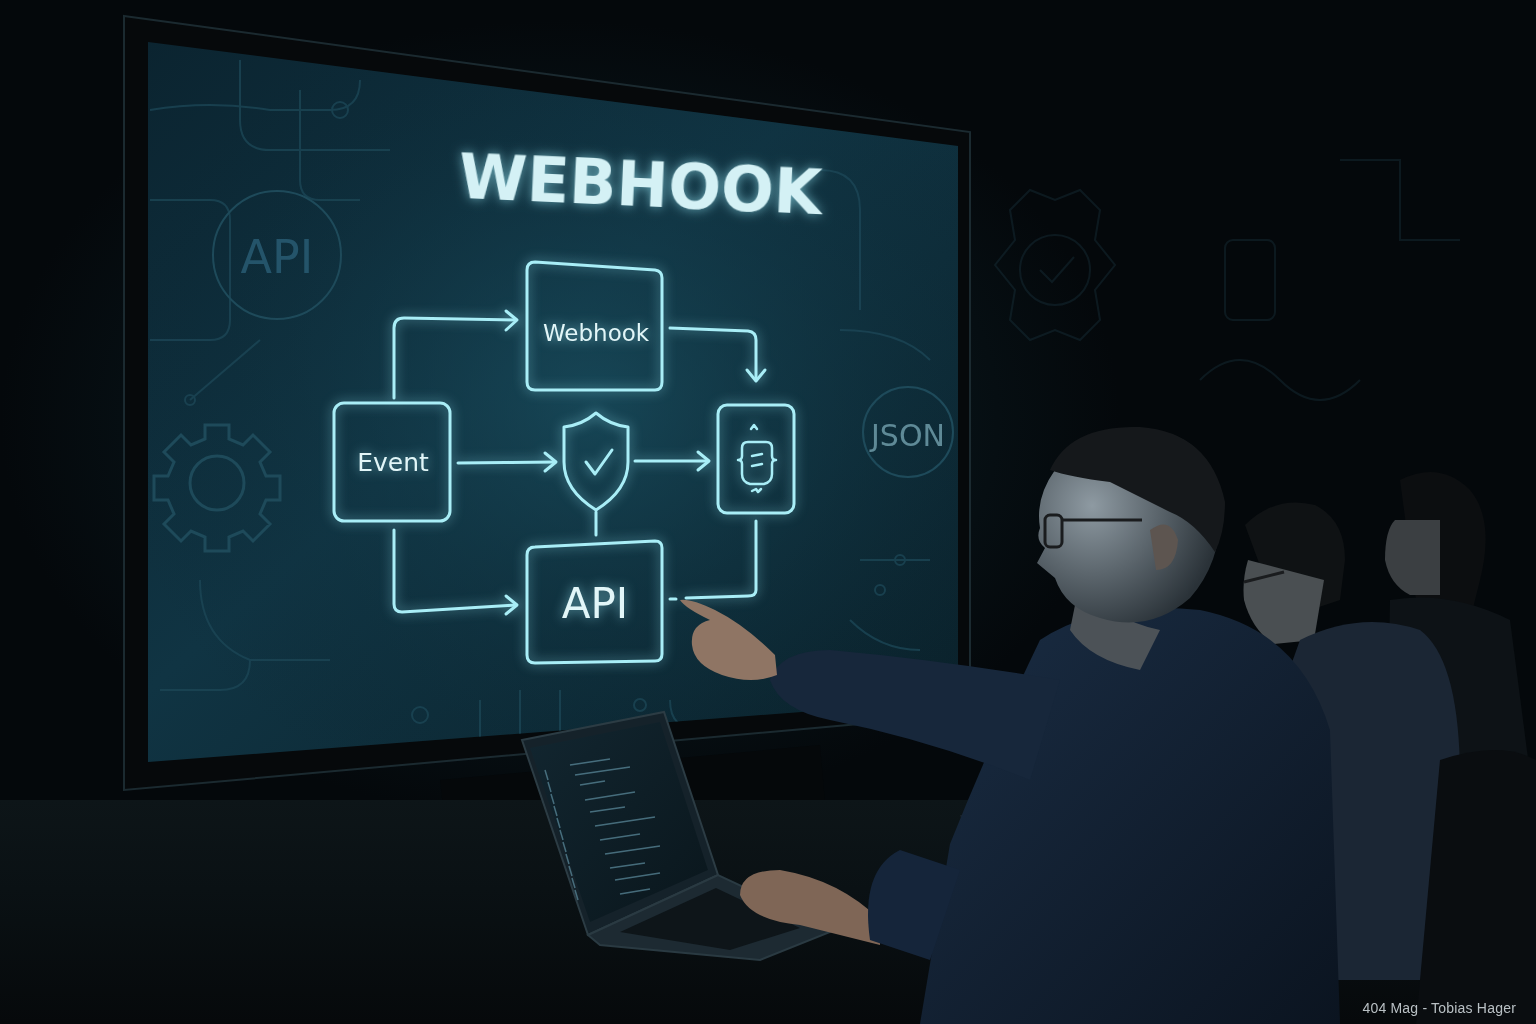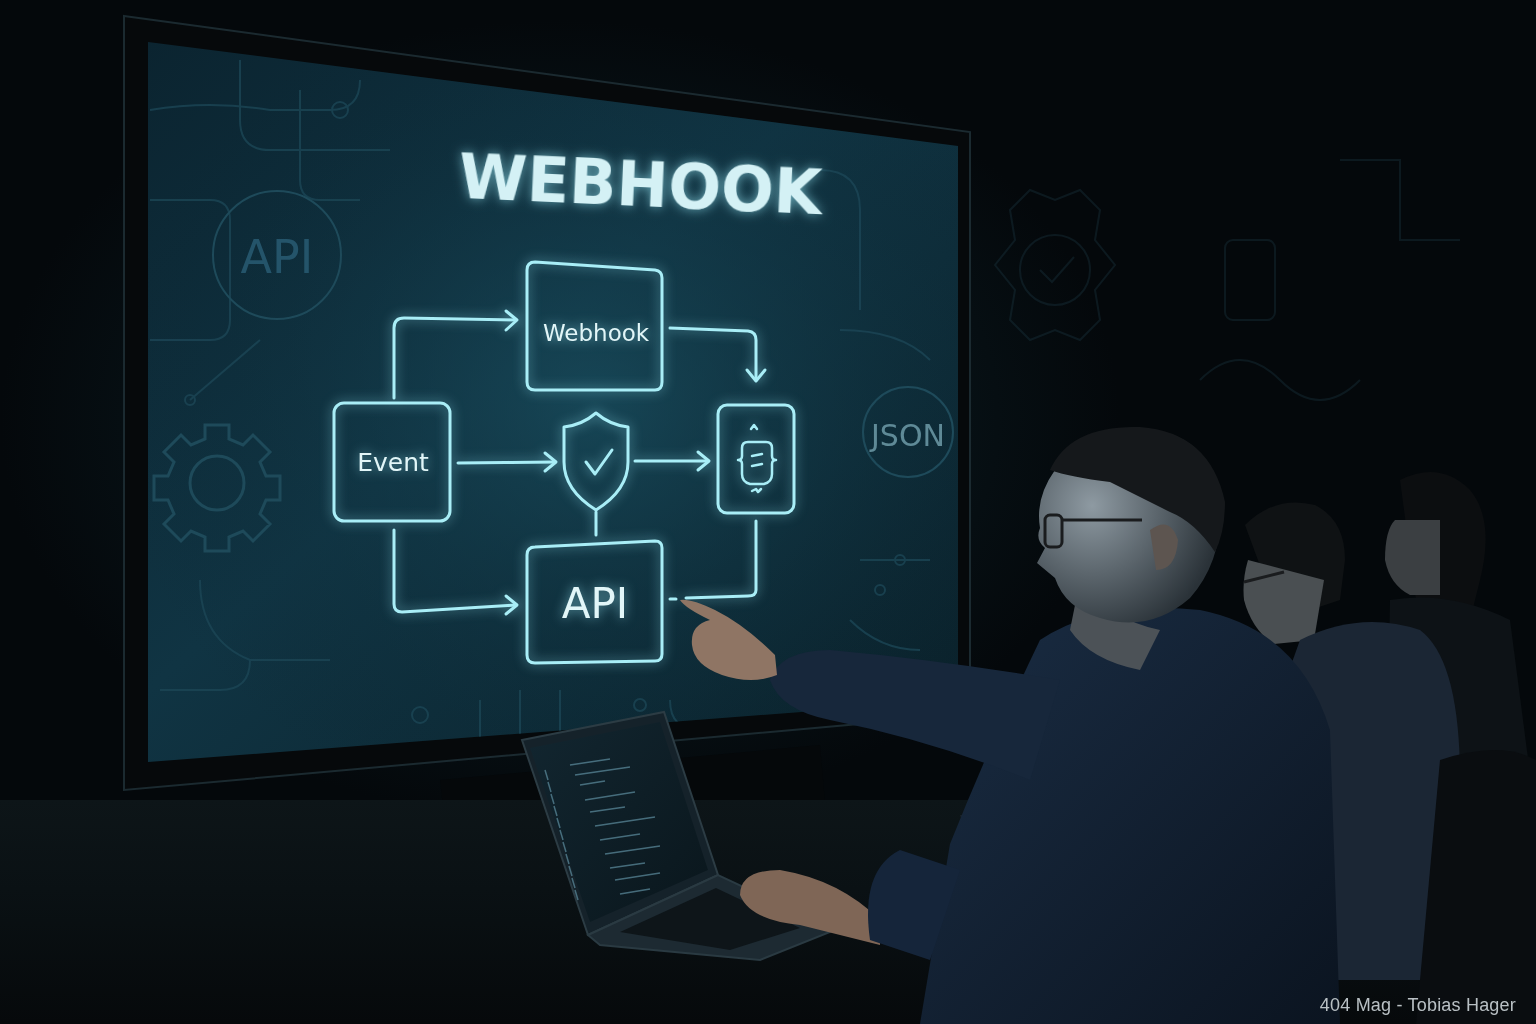--- a/index.html
+++ b/index.html
@@ -20,21 +20,21 @@
     .screen-title {
       font-family: "DejaVu Sans", sans-serif; font-weight: bold;
     }
     .box-label { font-family: "DejaVu Sans", sans-serif; }
     .desk {
       position: absolute; left: 0; top: 800px; width: 1536px; height: 224px;
       background: linear-gradient(180deg, #0d1518 0%, #0a1114 40%, #06090b 100%);
     }
     .credit {
       position: absolute; right: 20px; bottom: 8px;
-      color: #b9c0c4; font-size: 18px; letter-spacing: 0.2px;
+      color: #b9c0c4; font-size: 14px; letter-spacing: 0.2px;
       font-family: "Liberation Sans", sans-serif;
     }
     .people { position: absolute; left: 0; top: 0; }
     .glow { filter: drop-shadow(0 0 6px rgba(150, 230, 245, 0.65)); }
   </style>
 </head>
 <body>
 
 <div class="scene">
 

